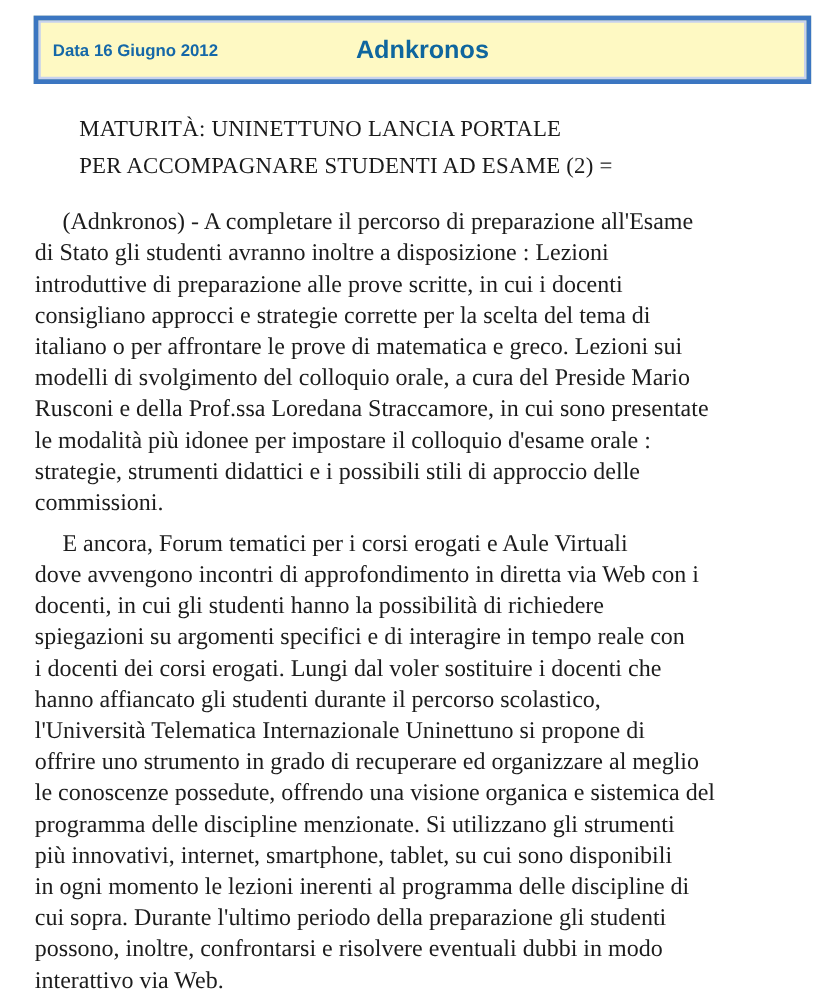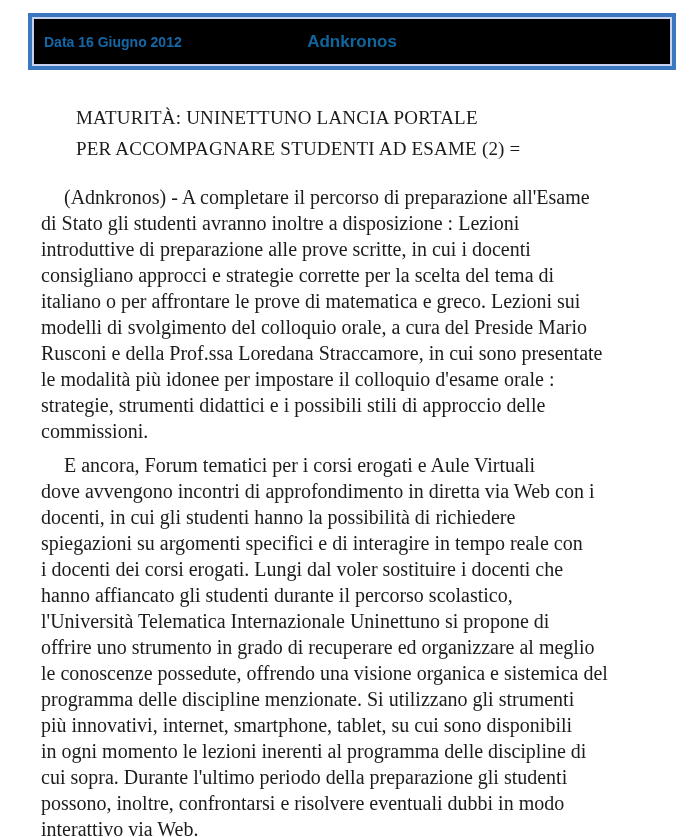--- a/index.html
+++ b/index.html
@@ -19,21 +19,21 @@
   
   .header-box {
     position: absolute;
     left: 28px;
     top: 13px;
     width: 648px;
     height: 57px;
     box-sizing: border-box;
     border: 4px solid #3b76c1;
     box-shadow: inset 0 0 0 2px #c7d2ee;
-    background: #000000;
+    background: #fef9c3;
     display: flex;
     align-items: center;
   }
   .header-date {
     position: absolute;
     left: 12px;
     top: 50%;
     transform: translateY(-50%);
     font-family: "Liberation Sans", sans-serif;
     font-weight: bold;
@@ -41,46 +41,46 @@
     color: #1568a8;
     white-space: nowrap;
   }
   .header-source {
     position: absolute;
     left: 50%;
     top: 50%;
     transform: translate(-50%, -50%);
     font-family: "Liberation Sans", sans-serif;
     font-weight: bold;
-    font-size: 17px;
+    font-size: 21px;
     color: #0f669e;
     white-space: nowrap;
   }
 
   
   .article-title {
     position: absolute;
     left: 62px;
     top: 88px;
-    margin: 14px;
+    margin: 4px;
     width: 600px;
     font-family: "Liberation Serif", serif;
     font-weight: normal;
     font-size: 19px;
     line-height: 31px;
     letter-spacing: 0.2px;
     color: #1b1b1b;
     white-space: pre-line;
   }
 
   
   .para {
     position: absolute;
     left: 25px;
-    margin: 16px;
+    margin: 4px;
     width: 648px;
     font-family: "Liberation Serif", serif;
     font-size: 20px;
     line-height: 26px;
     color: #1c1c1c;
     white-space: pre-line;
     text-indent: 23px;
   }
   .para-1 { top: 168px; }
   .para-2 { top: 436px; }

